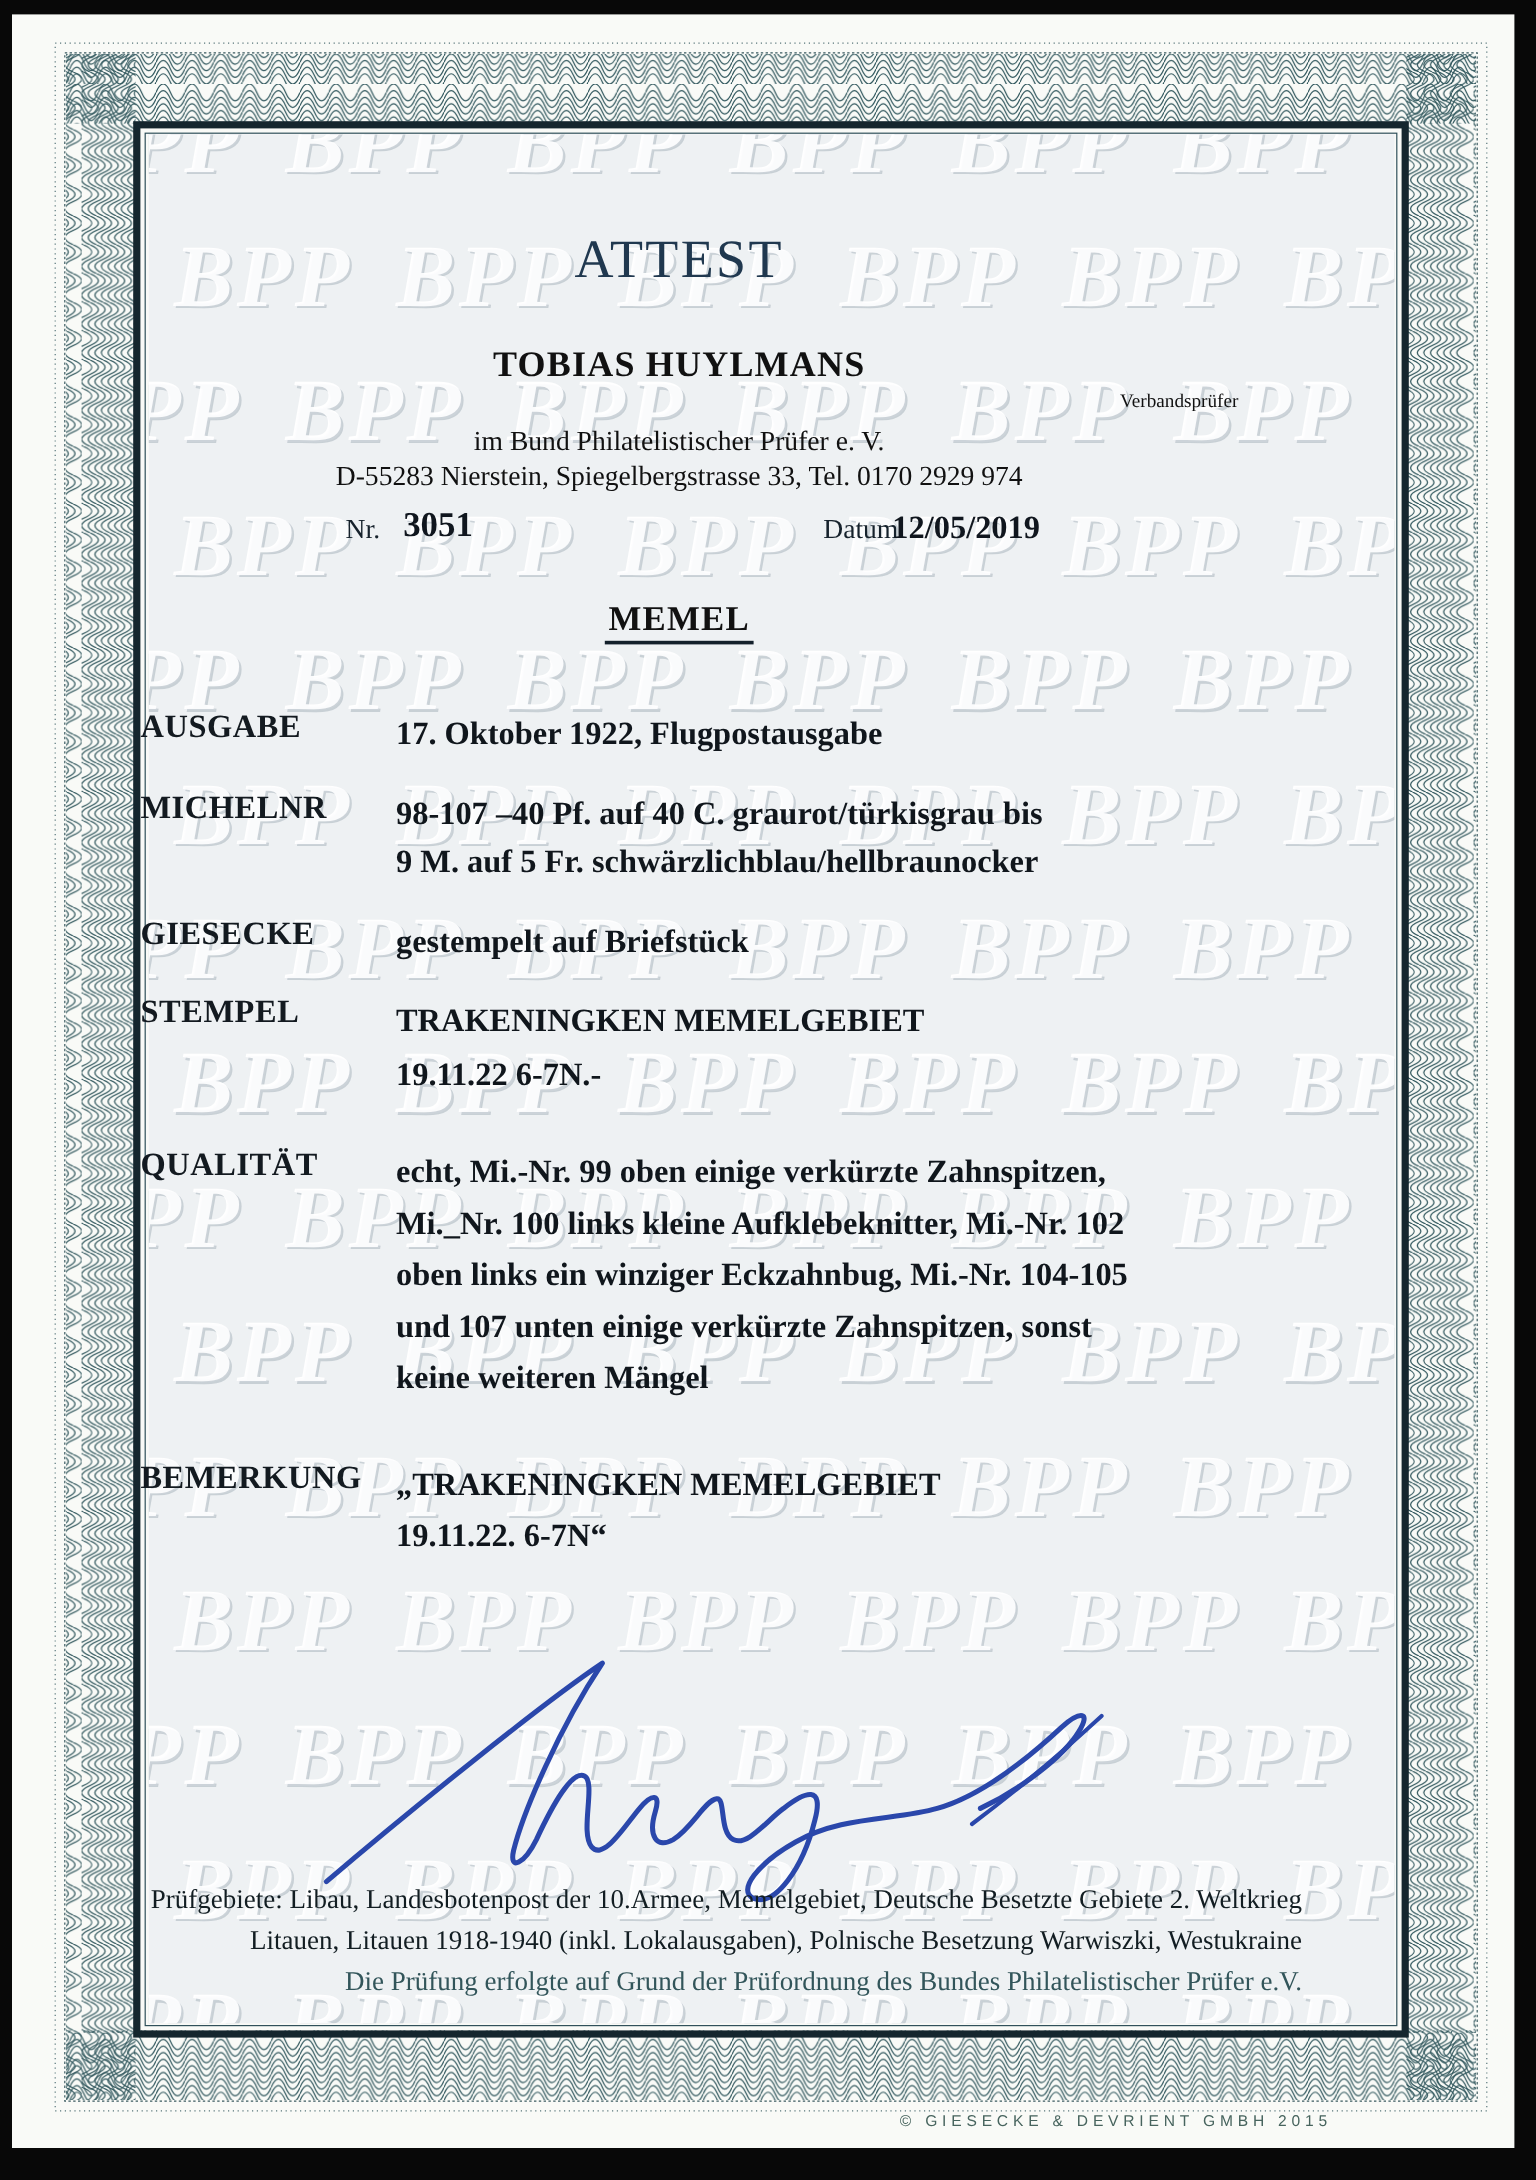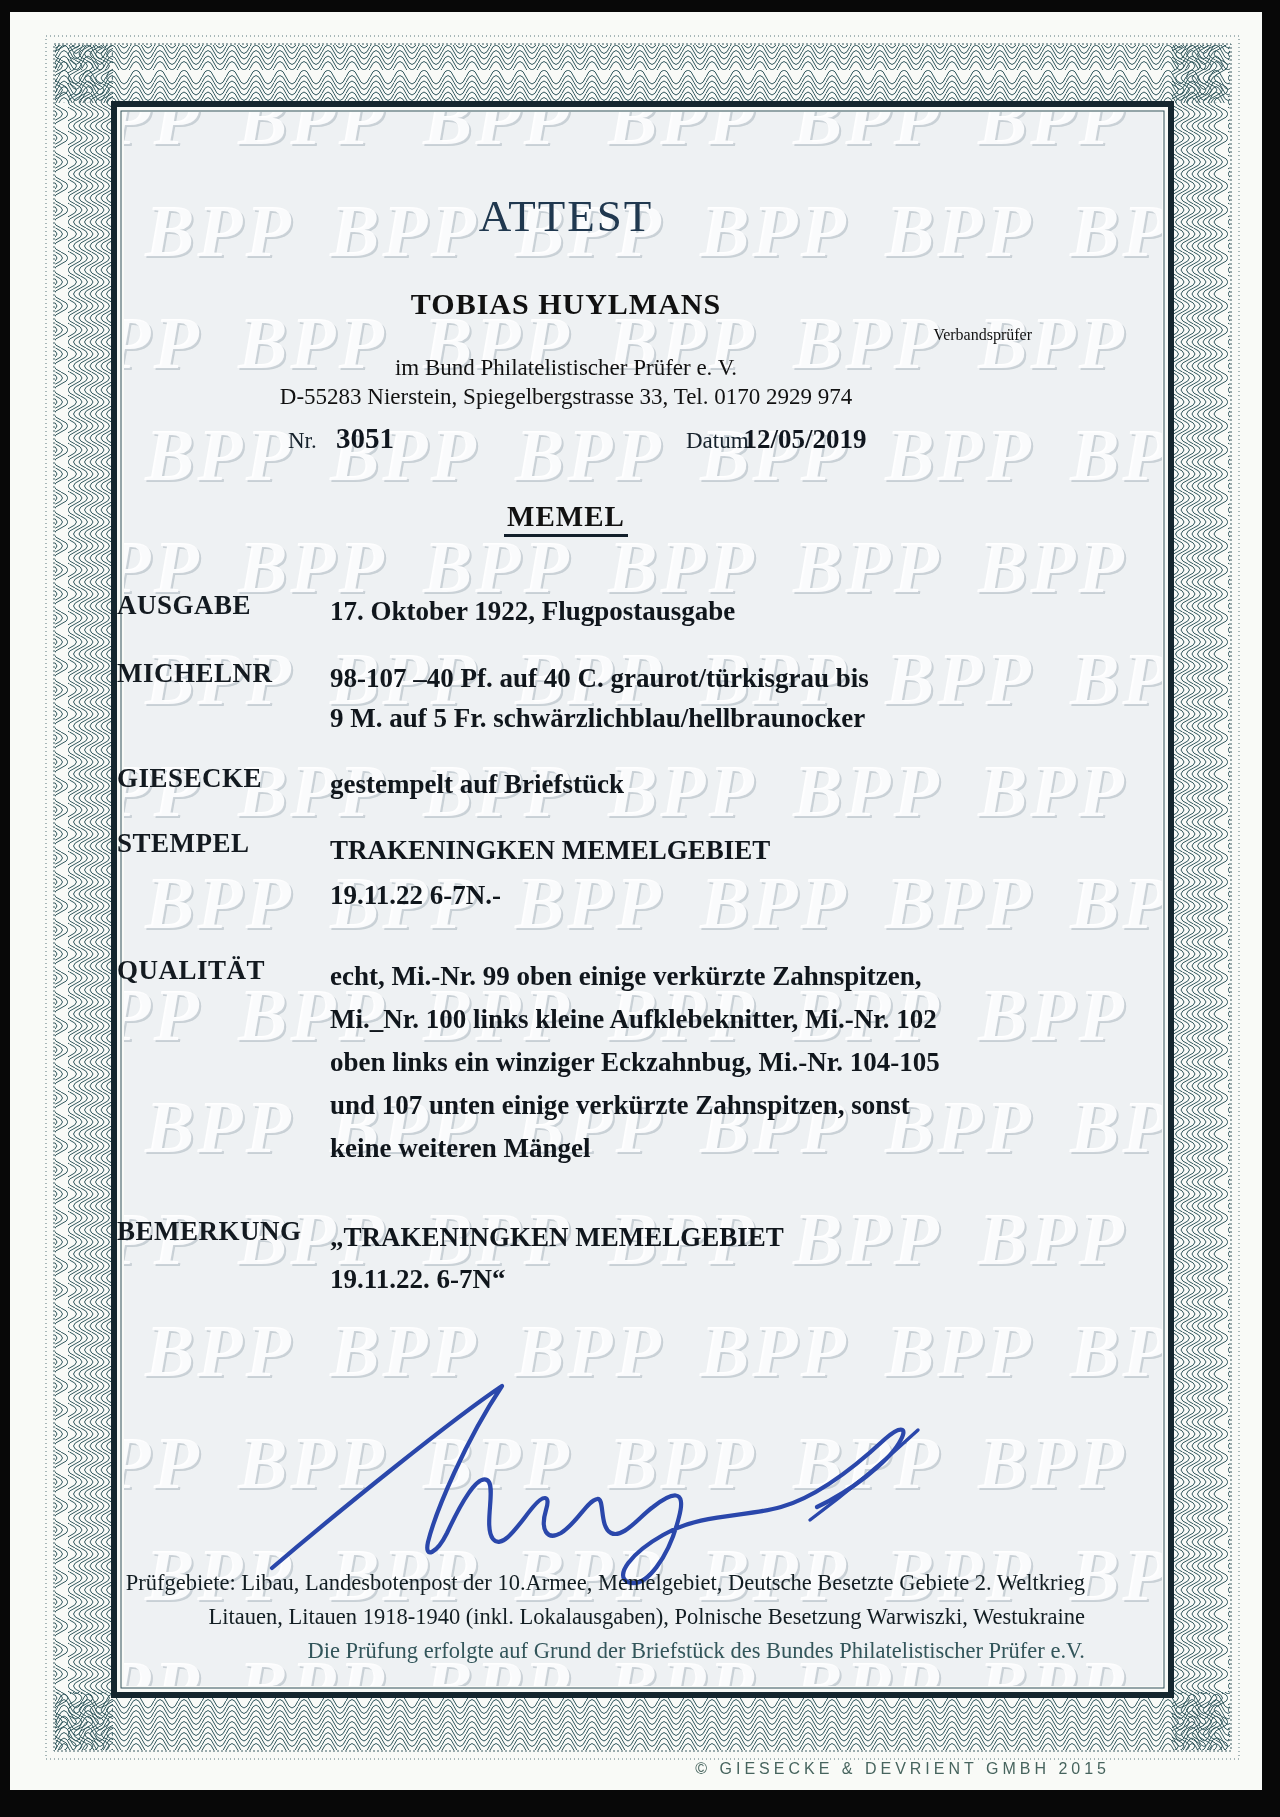--- a/index.html
+++ b/index.html
@@ -38,21 +38,21 @@
                letter-spacing:0.5px;white-space:nowrap;text-align:right;}
   .row .fvalue{position:absolute;left:213px;top:0;width:737px;}
   .row .vline{font-size:27px;font-weight:700;color:#10161c;white-space:nowrap;}
   
   .sig{position:absolute;left:240px;top:1358px;}
   
   .footer{position:absolute;left:95px;width:980px;text-align:right;color:#121d22;}
   .fs1{font-size:22.5px;}
   .fs3{color:#32555a;}
   .copyright{position:absolute;right:152px;top:1748px;
-             font-family:"Liberation Sans", sans-serif;font-size:16px;
+             font-family:"Liberation Sans", sans-serif;font-size:13px;
              letter-spacing:4px;color:#47645e;white-space:nowrap;}
 </style>
 </head>
 <body>
 
 <div class="paper">
 
   <svg class="frame" width="1252" height="1778" viewBox="0 0 1252 1778">
     <defs>
       <path id="wv" d="M0,7 Q6,-7 12,7 T24,7" fill="none" stroke="#2f565c" stroke-width="1"></path>
@@ -272,16 +272,16 @@
                C 451 143, 497 147, 531 137
                C 567 127, 607 95, 635 69
                C 651 55, 659 57, 649 73
                C 637 93, 601 121, 567 137"></path>
       <path d="M 560 150 C 600 120, 640 86, 668 60" stroke-width="3.4"></path>
     </g>
   </svg>
 
   <div class="footer fs1" style="top:1558px;">Prüfgebiete: Libau, Landesbotenpost der 10.Armee, Memelgebiet, Deutsche Besetzte Gebiete 2. Weltkrieg</div>
   <div class="footer fs1" style="top:1592px;">Litauen, Litauen 1918-1940 (inkl. Lokalausgaben), Polnische Besetzung Warwiszki, Westukraine</div>
-  <div class="footer fs1 fs3" style="top:1626px;">Die Prüfung erfolgte auf Grund der Briefstück des Bundes Philatelistischer Prüfer e.V.</div>
+  <div class="footer fs1 fs3" style="top:1626px;">Die Prüfung erfolgte auf Grund der Prüfordnung des Bundes Philatelistischer Prüfer e.V.</div>
 
   <div class="copyright">© GIESECKE &amp; DEVRIENT GMBH 2015</div>
 </div>
 
 </body></html>

